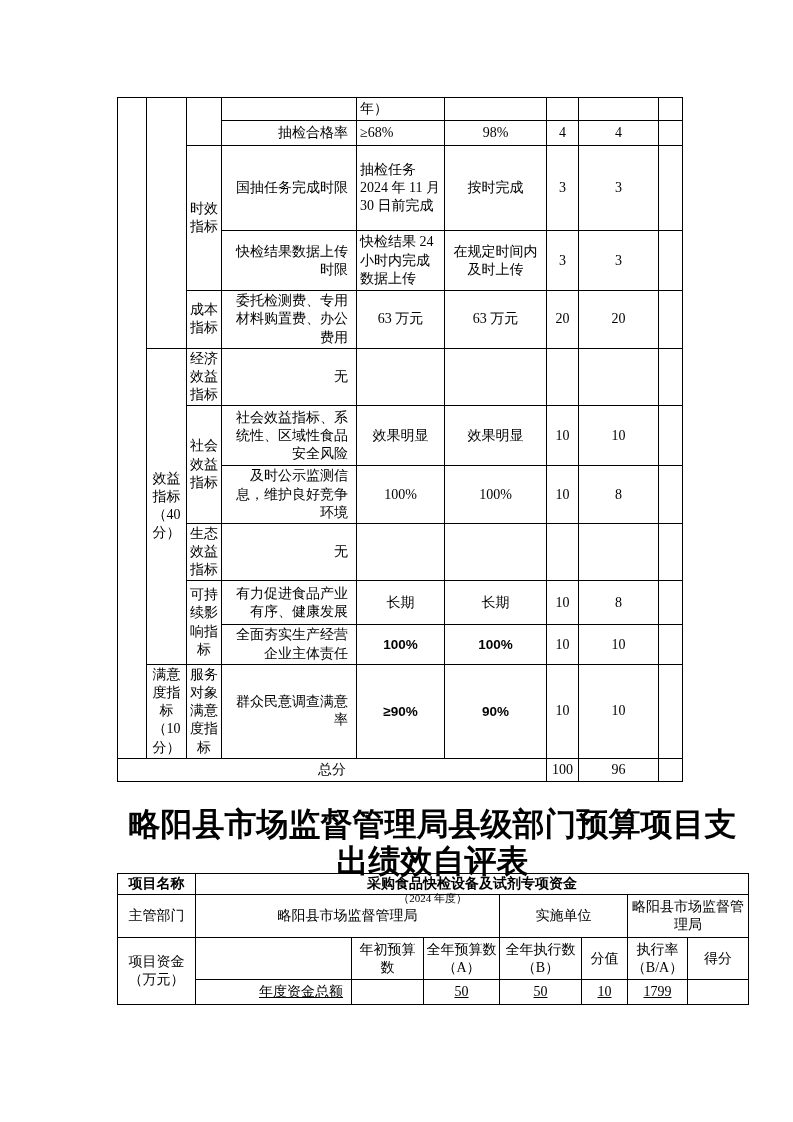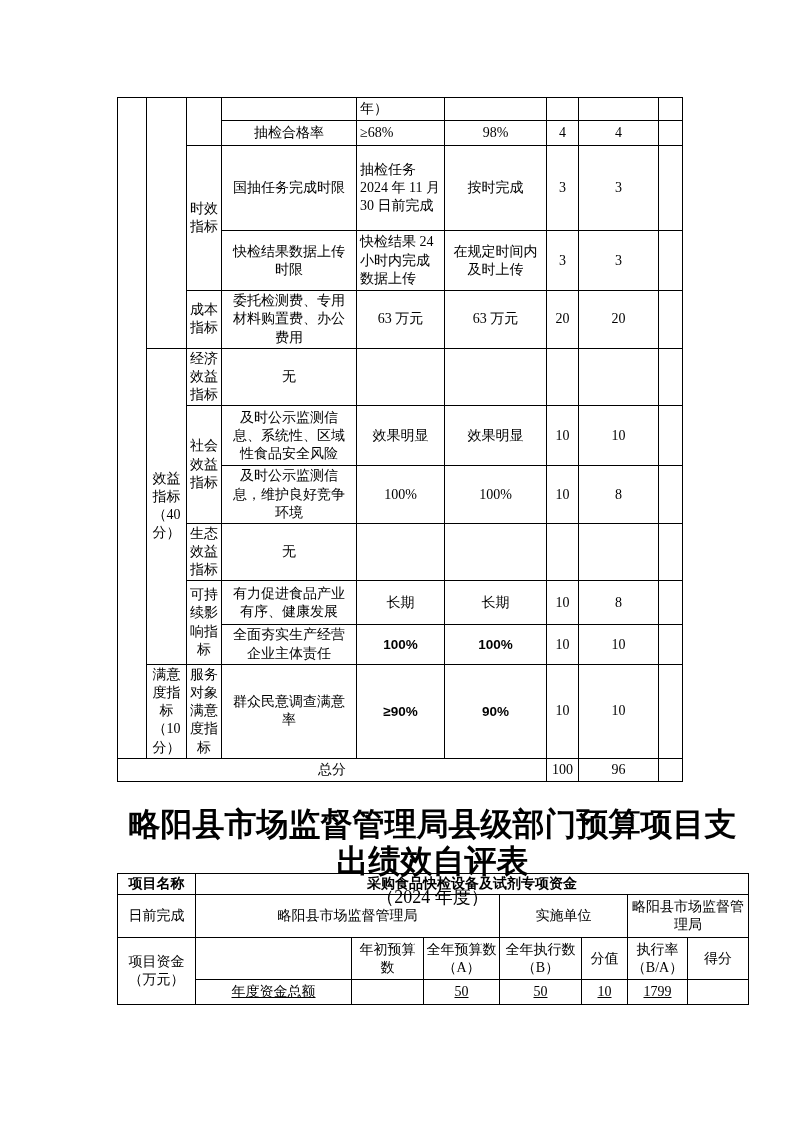--- a/index.html
+++ b/index.html
@@ -9,32 +9,32 @@
     overflow: hidden;
   }
   table { border-collapse: collapse; table-layout: fixed; }
   td {
     border: 1px solid #000; font-size: 14px; line-height: 1.3;
     text-align: center; vertical-align: middle; padding: 1px 2px;
     word-break: break-word; overflow: hidden;
   }
   .t1 { position: absolute; left: 117px; top: 97px; width: 565px; }
   .t2 { position: absolute; left: 117px; top: 873px; width: 631px; }
-  td.left { text-align: center; padding: 1px 8px; }
+  td.left { text-align: right; padding: 1px 8px; }
   td.tL { text-align: left; padding: 2px 3px; }
   td.sans { font-family: "Liberation Sans", "DejaVu Sans", sans-serif; font-weight: 600; font-size: 13.5px; }
   .r1 { height: 21px; }  .r2 { height: 25px; }  .r3 { height: 85px; }
   .r4 { height: 60px; }  .r5 { height: 54px; }  .r6 { height: 57px; }
   .r7 { height: 60px; }  .r8 { height: 55px; }  .r9 { height: 54px; }
   .r10 { height: 44px; margin-top: 36px; } .r11 { height: 37px; } .r12 { height: 92px; }
   .r13 { height: 23px; }
   .s1 { height: 20px; font-weight: bold; } .s2 { height: 43px; } .s3 { height: 42px; } .s4 { height: 25px; text-decoration: underline; }
   .title-block { position: absolute; left: 117px; top: 806px; width: 631px; text-align: center; }
   .doc-title { font-size: 32px; font-weight: bold; line-height: 1.15; letter-spacing: 0px; }
-  .doc-year { margin-top: 5px; font-size: 18px; }
+  .doc-year { margin-top: 11px; font-size: 11px; }
 </style>
 </head>
 <body>
 
 <div class="page">
 
   <table class="t1">
     <colgroup>
       <col style="width:29px">
         <col style="width:40px">
@@ -97,21 +97,21 @@
       <td>经济效益指标</td>
       <td class="left">无</td>
       <td></td>
       <td></td>
       <td></td>
       <td></td>
       <td></td>
     </tr>
     <tr class="r7">
       <td rowspan="2">社会效益指标</td>
-      <td class="left">及时公示监测信息、系统性、区域性食品安全风险</td>
+      <td class="left">社会效益指标、系统性、区域性食品安全风险</td>
       <td>效果明显</td>
       <td>效果明显</td>
       <td>10</td>
       <td>10</td>
       <td></td>
     </tr>
     <tr class="r8">
       <td class="left">及时公示监测信息，维护良好竞争环境</td>
       <td>100%</td>
       <td>100%</td>
@@ -179,21 +179,21 @@
         <col style="width:46px">
       <col style="width:60px">
         <col style="width:61px">
     </colgroup>
     <tbody>
         <tr class="s1">
       <td>项目名称</td>
       <td colspan="7">采购食品快检设备及试剂专项资金</td>
     </tr>
     <tr class="s2">
-      <td>日前完成</td>
+      <td>主管部门</td>
       <td colspan="3">略阳县市场监督管理局</td>
       <td colspan="2">实施单位</td>
       <td colspan="2">略阳县市场监督管理局</td>
     </tr>
     <tr class="s3">
       <td rowspan="2">项目资金（万元）</td>
       <td></td>
       <td>年初预算数</td>
       <td>全年预算数（A）</td>
       <td>全年执行数（B）</td>

